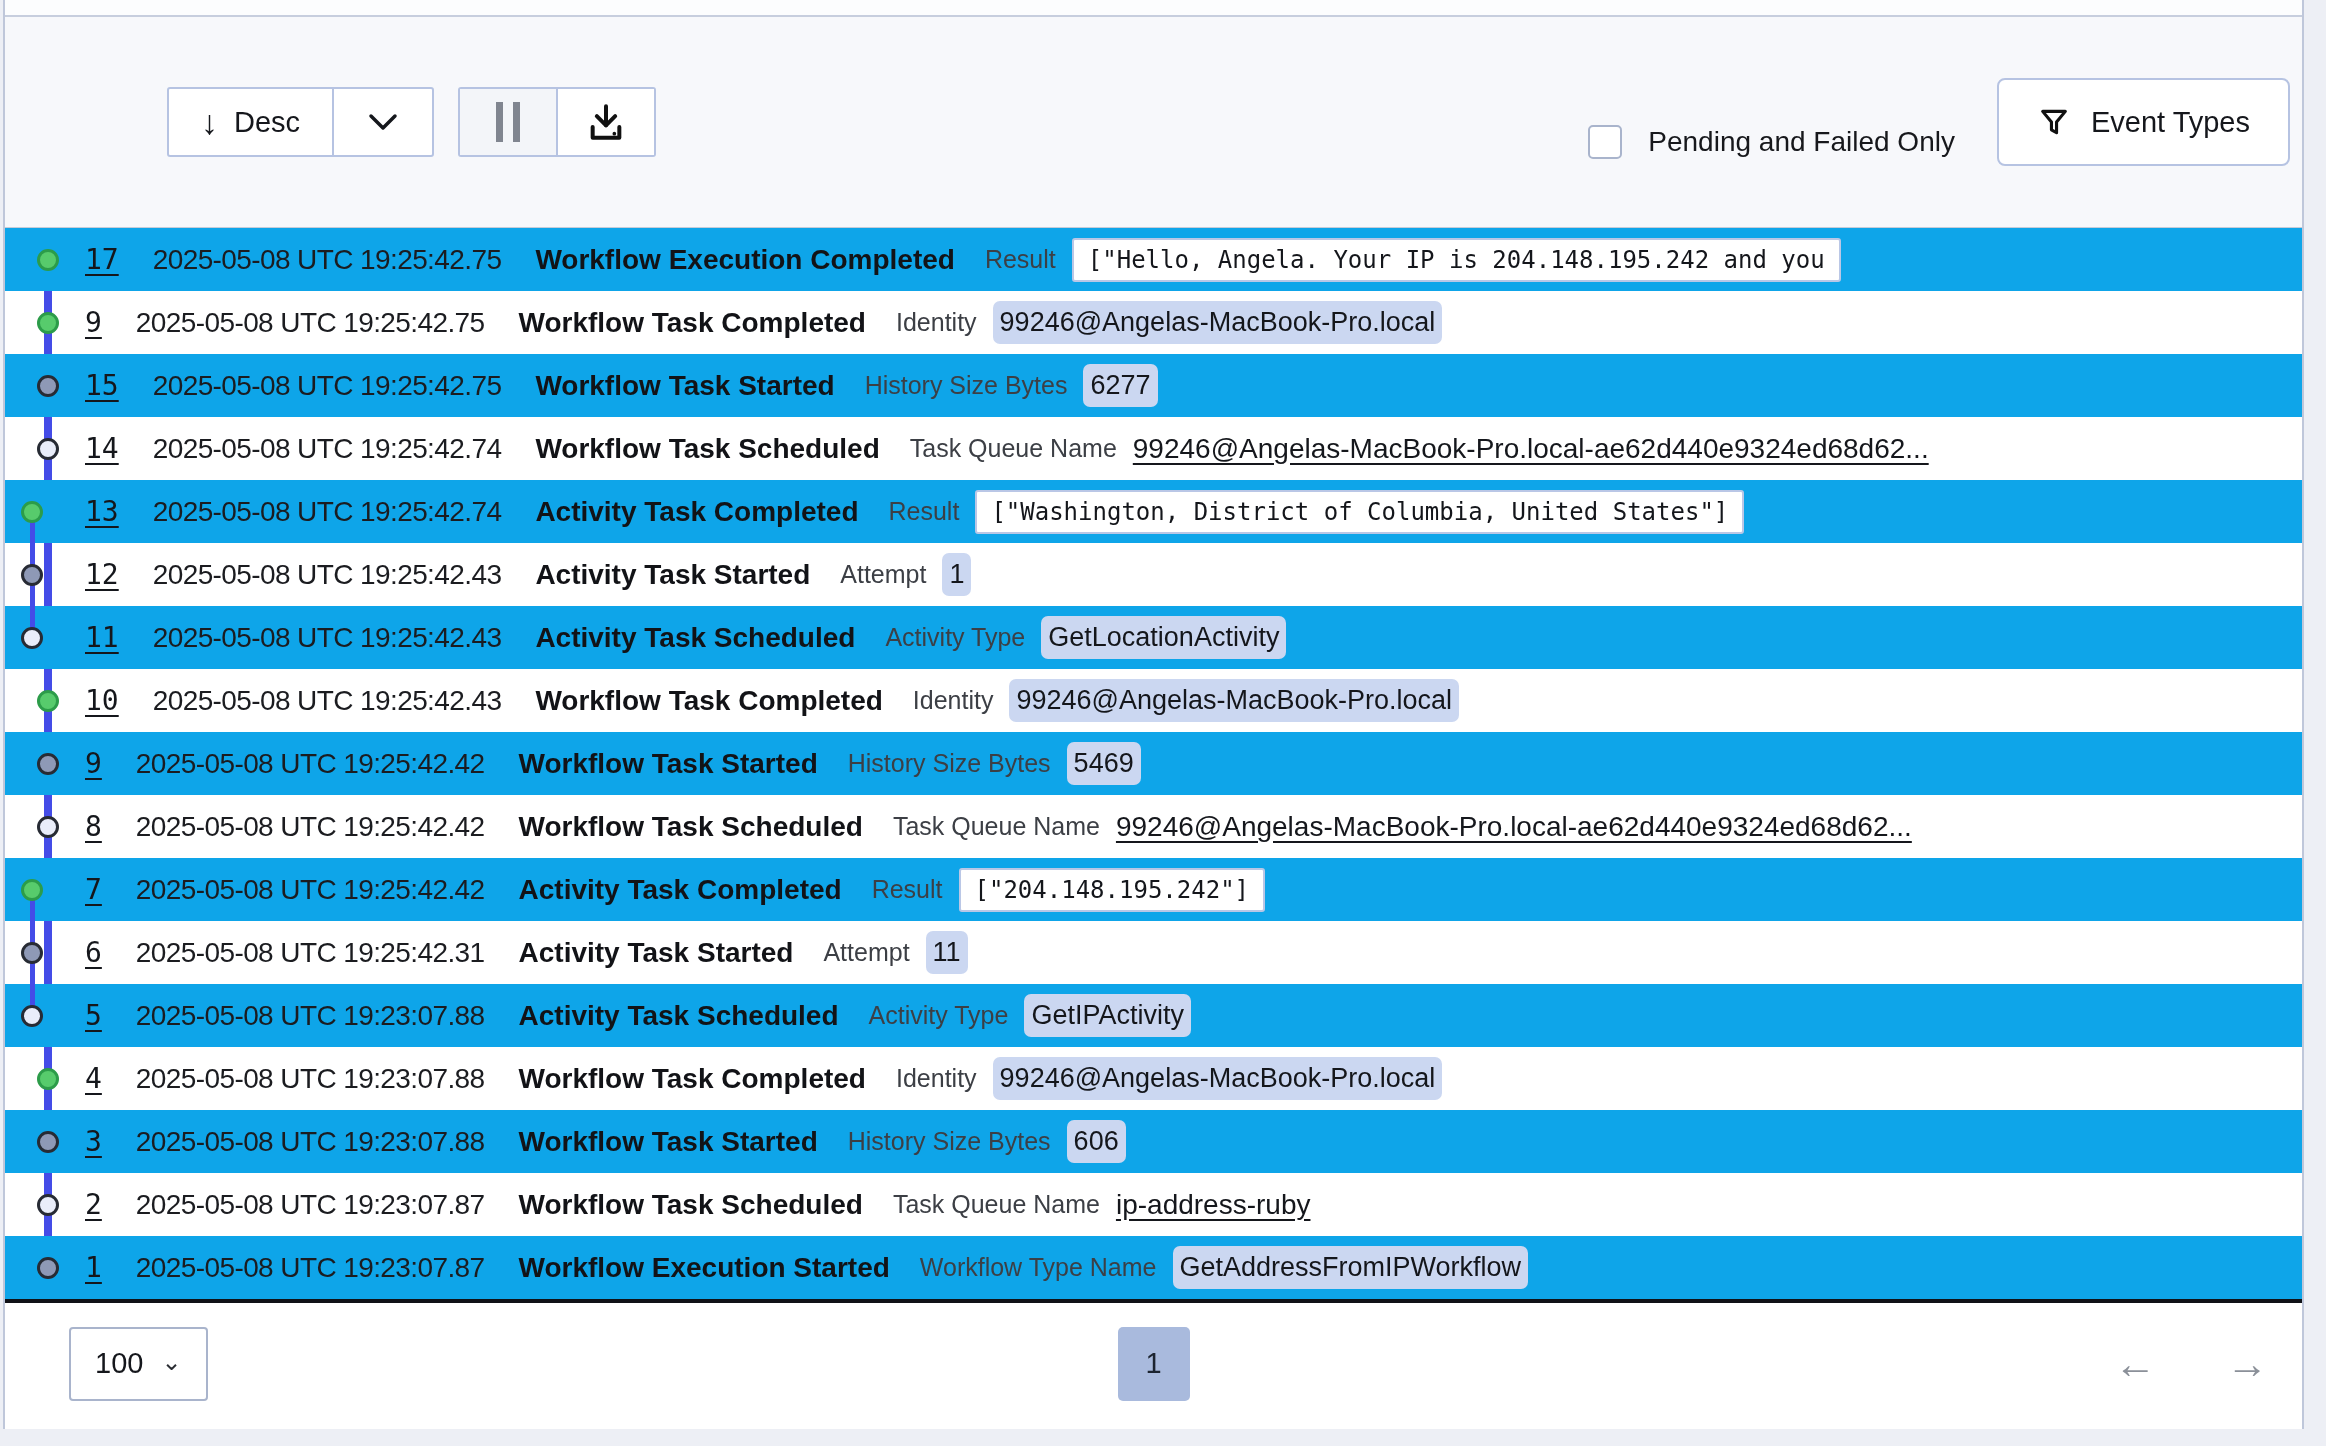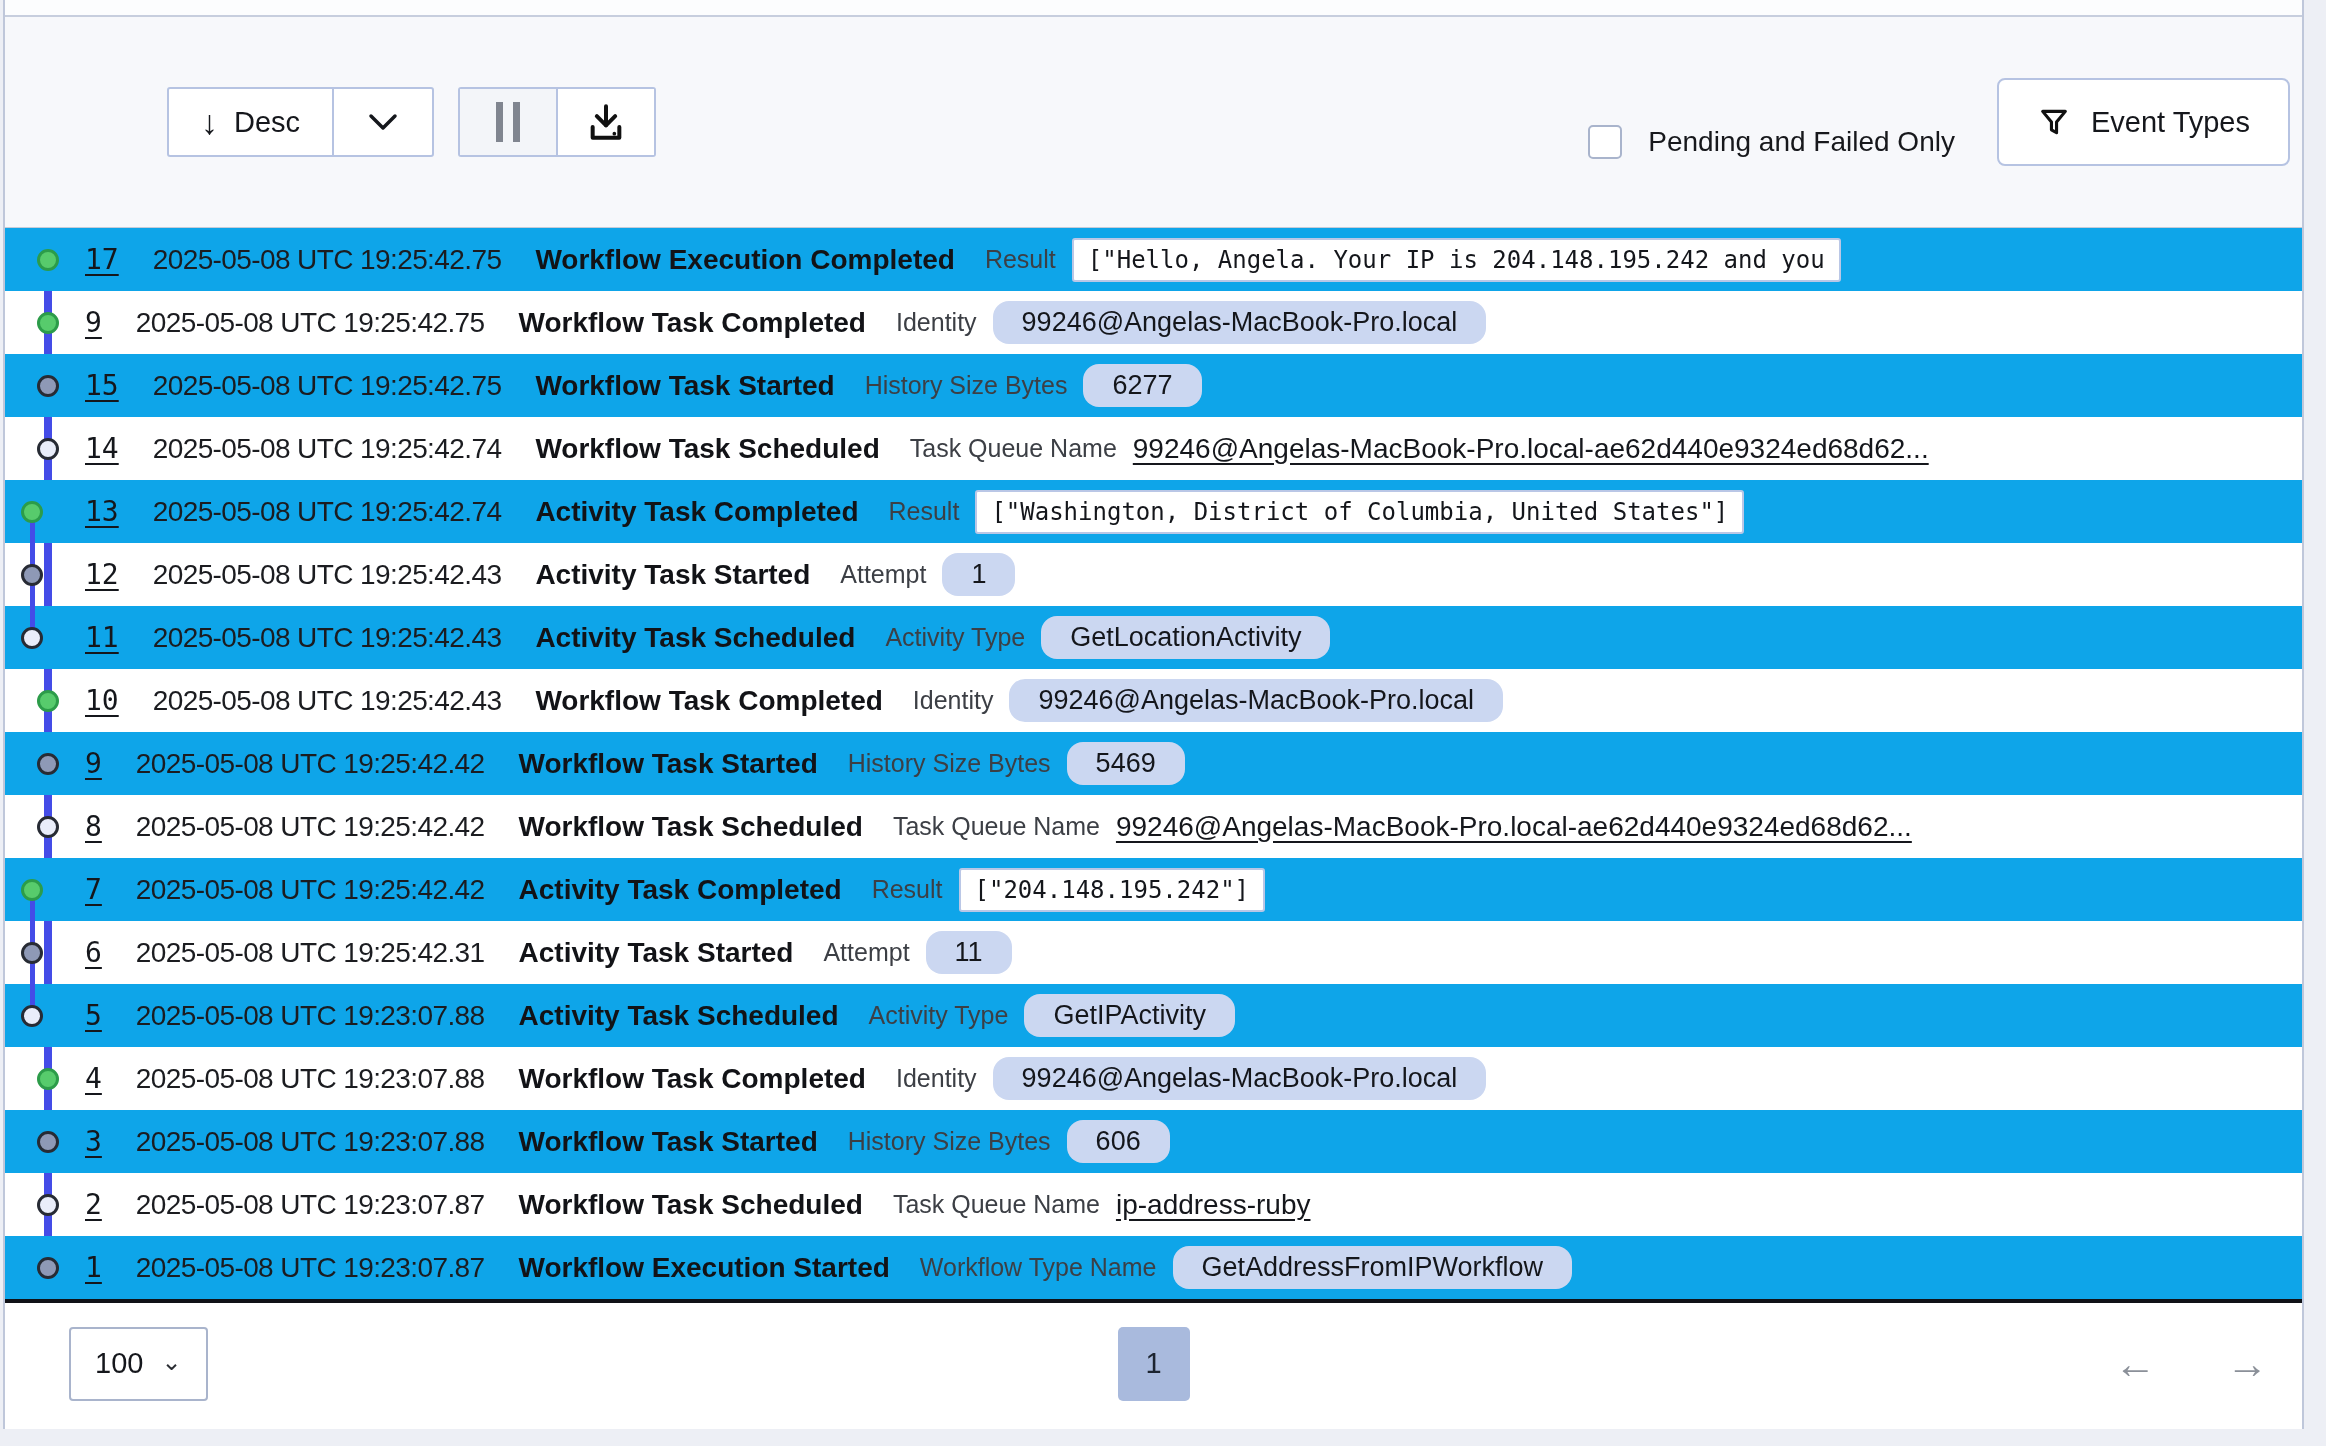--- a/index.html
+++ b/index.html
@@ -63,21 +63,21 @@
   .dot.gray{background:#8e99b6;border:3px solid #272b34;}
   .dot.open{background:#e9edfa;border:3px solid #272b34;}
   .ev-id{
     font-family:"DejaVu Sans Mono",monospace;font-size:28px;color:#15171c;
     text-decoration:underline;text-underline-offset:5px;
   }
   .ev-time{margin-left:34px;font-size:28px;color:#1b1c20;letter-spacing:-0.6px;}
   .ev-name{margin-left:34px;font-size:28px;font-weight:bold;color:#121317;}
   .ev-label{margin-left:30px;font-size:25px;color:#3c3f45;}
   .ev-value{margin-left:16px;}
-  .val-badge{font-size:27px;color:#14161b;background:#cbd7f1;border-radius:16px;padding:6px 29px;}
+  .val-badge{font-size:27px;color:#14161b;background:#cbd7f1;border-radius:7px;padding:6px 7px;}
   .val-code{
     font-family:"DejaVu Sans Mono",monospace;font-size:24px;color:#14161b;
     background:#fff;border:2px solid #bac7e6;border-radius:3px;padding:6px 14px;
     white-space:pre;max-width:780px;overflow:hidden;display:inline-block;box-sizing:border-box;
   }
   .val-link{font-size:28px;color:#15171c;text-decoration:underline;text-underline-offset:5px;}
 
   
   .black-divider{height:4px;background:#101217;}
   .footer{height:121px;display:flex;align-items:center;padding:0 34px 0 64px;box-sizing:border-box;background:#fff;position:relative;}

